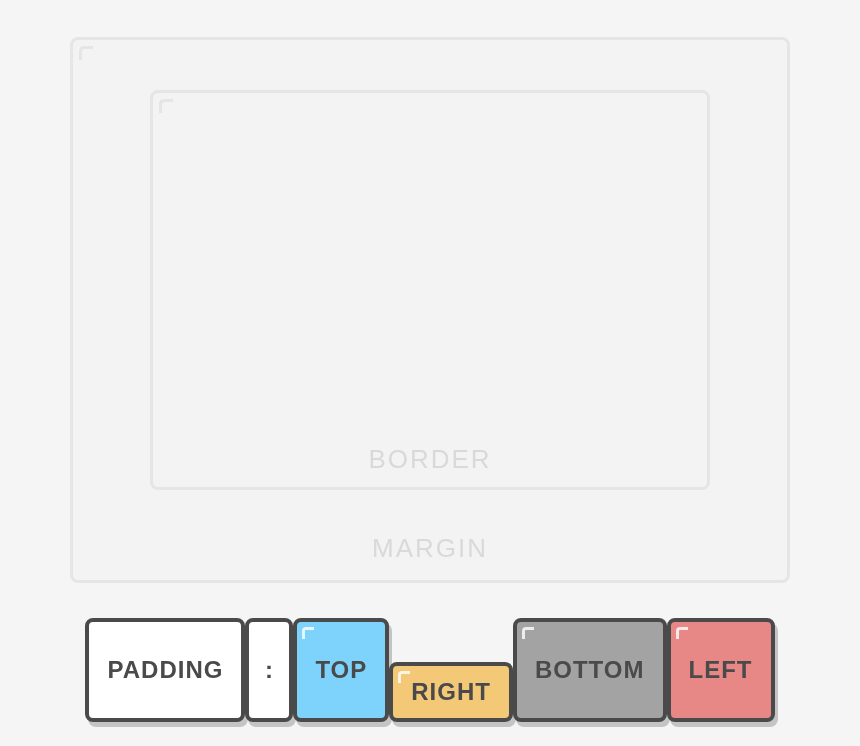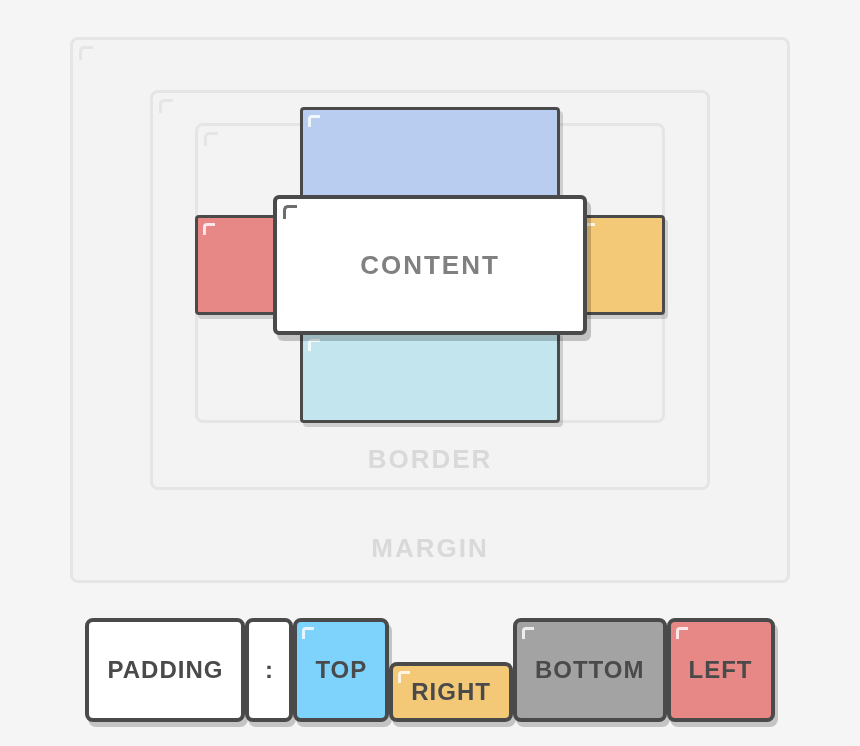--- a/index.html
+++ b/index.html
@@ -41,21 +41,21 @@
     border-left: 3px solid;
     border-top-left-radius: 5px;
     pointer-events: none;
   }
   .corner.faded { border-color: #e5e5e5; }
   .corner.dark  { border-color: #6d6d6d; }
   .outer-label {
     position: absolute;
     left: 50%;
     transform: translateX(-50%);
-    font-weight: 700;
+    font-weight: 400;
     letter-spacing: 2px;
   }
   .label-faded { color: #d9d9d9; font-size: 26px; }
   .content-label {
     color: #808080;
     font-size: 26px;
     font-weight: 900;
     letter-spacing: 2px;
   }
   
@@ -118,43 +118,20 @@
 <div class="stage">
 
   <div class="box faded" style="width:720px;height:546px;">
     <span class="corner faded"></span>
     <span class="outer-label label-faded" style="bottom:16px;">MARGIN</span>
 
     <div class="box faded" style="width:560px;height:400px;margin-top:-40px;">
       <span class="corner faded"></span>
       <span class="outer-label label-faded" style="bottom:12px;">BORDER</span>
 
-      <div class="box faded" style="width:470px;height:300px;margin-top:-34px;">
-        <span class="corner faded"></span>
-
-        <div style="position:absolute; width:470px; height:300px;">
-          <div class="pad pad-top" style="left:105px; top:-16px;  width:260px; height:92px;">
-              <span class="corner"></span>
-            </div>
-          <div class="pad pad-bottom" style="left:105px; top:208px; width:260px; height:92px;">
-              <span class="corner"></span>
-            </div>
-          <div class="pad pad-left" style="left:0px;   top:92px;  width:90px;  height:100px;">
-              <span class="corner"></span>
-            </div>
-          <div class="pad pad-right" style="left:380px; top:92px;  width:90px;  height:100px;">
-              <span class="corner"></span>
-            </div>
-          <div class="content-box" style="left:78px; top:72px; width:314px; height:140px;">
-            <span class="corner dark"></span>
-            <span class="content-label">CONTENT</span>
-          </div>
-        </div>
-
-      </div>
     </div>
   </div>
 </div>
 
 <div class="tokens">
   <div class="token tk-padding">
     <span class="corner dark"></span>
     <span>PADDING</span>
   </div>
   <div class="token tk-colon">

